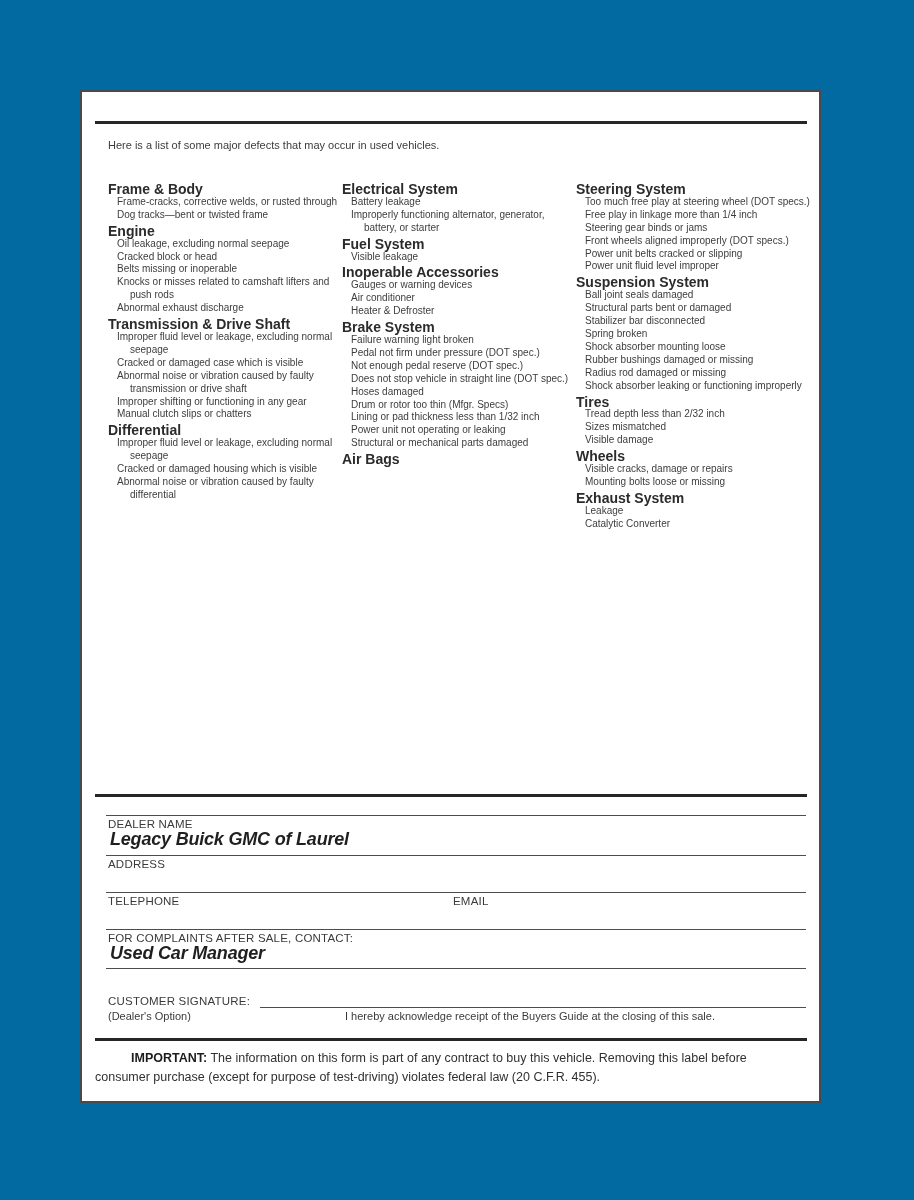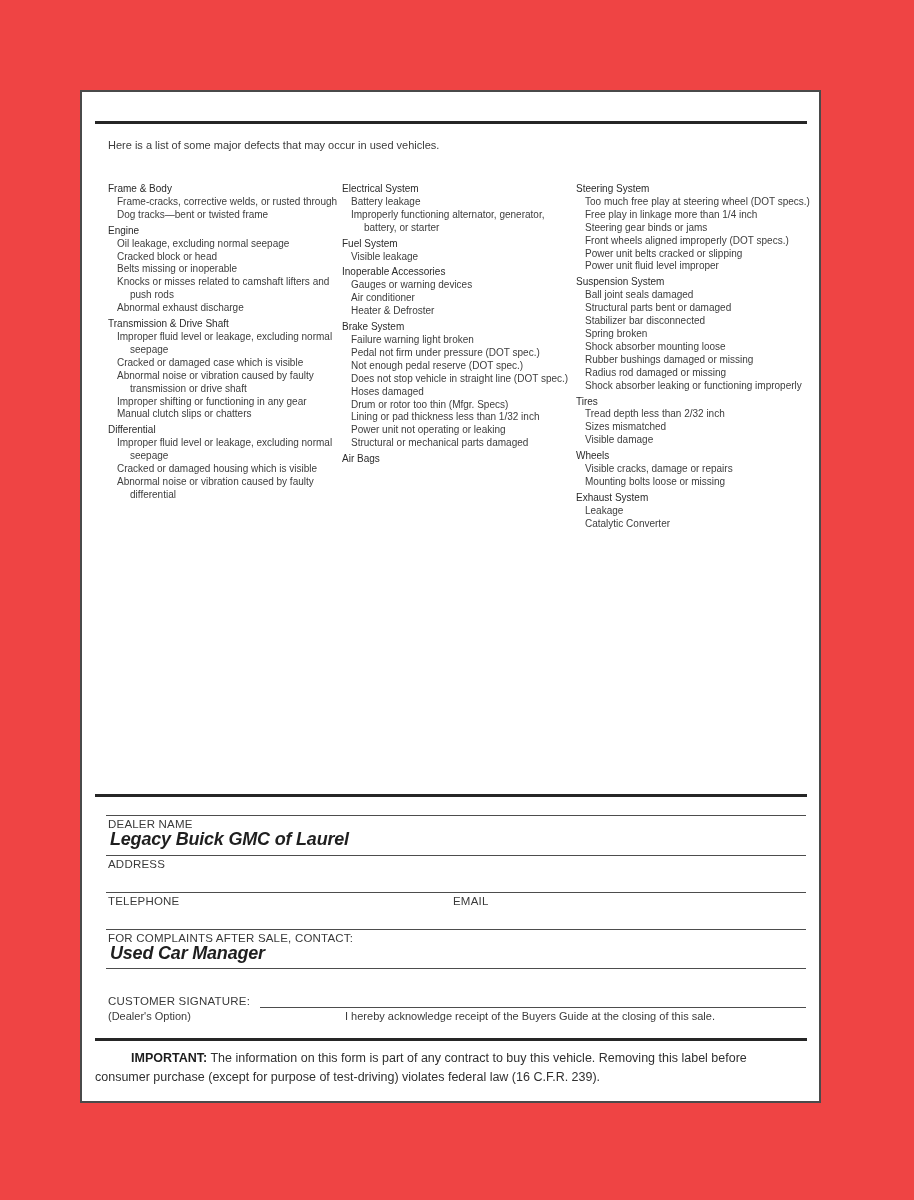--- a/index.html
+++ b/index.html
@@ -5,21 +5,21 @@
   html, body {
     margin: 0;
     padding: 0;
     background: #ffffff;
     font-family: "Liberation Sans", sans-serif;
   }
   .canvas {
     position: relative;
     width: 914px;
     height: 1200px;
-    background: #ef4444;
+    background: #0369a1;
     overflow: hidden;
   }
   .page {
     position: absolute;
     left: 80px;
     top: 90px;
     width: 741px;
     height: 1013px;
     border: 2px solid #4a4a4a;
     background: #ffffff;
@@ -52,23 +52,23 @@
   .col {
     width: 234px;
     flex: 0 0 234px;
     font-size: 10px;
     line-height: 12.9px;
     color: #3d3d3d;
   }
   .sec { margin-top: 3px; }
   .sec:first-child { margin-top: 0; }
   .sec-h {
-    font-weight: normal;
+    font-weight: bold;
     color: #2b2b2b;
-    font-size: 10px;
+    font-size: 14px;
   }
   .item {
     padding-left: 22px;
     text-indent: -13px;
   }
   .lbl {
     position: absolute;
     font-size: 11.5px;
     color: #3a3a3a;
     letter-spacing: 0.2px;
@@ -228,17 +228,17 @@
     <div class="hline" style="left:24px; top:876px; width:700px;"></div>
 
     <div class="lbl" style="left:26px; top:903px;">CUSTOMER SIGNATURE:</div>
     <div class="hline" style="left:178px; top:915px; width:546px;"></div>
     <div class="small-note" style="left:26px; top:918px;">(Dealer's Option)</div>
     <div class="small-note" style="left:263px; top:918px;">I hereby acknowledge receipt of the Buyers Guide at the closing of this sale.</div>
 
     <div class="rule" style="left:13px; top:946px; width:712px;"></div>
     <div class="important">
       <b>IMPORTANT:</b>
-      <span> </span><span>The information on this form is part of any contract to buy this vehicle.  Removing this label before consumer purchase (except for purpose of test-driving) violates federal law (16 C.F.R. 239).</span>
+      <span> </span><span>The information on this form is part of any contract to buy this vehicle.  Removing this label before consumer purchase (except for purpose of test-driving) violates federal law (20 C.F.R. 455).</span>
     </div>
 
   </div>
 </div>
 
 </body></html>

